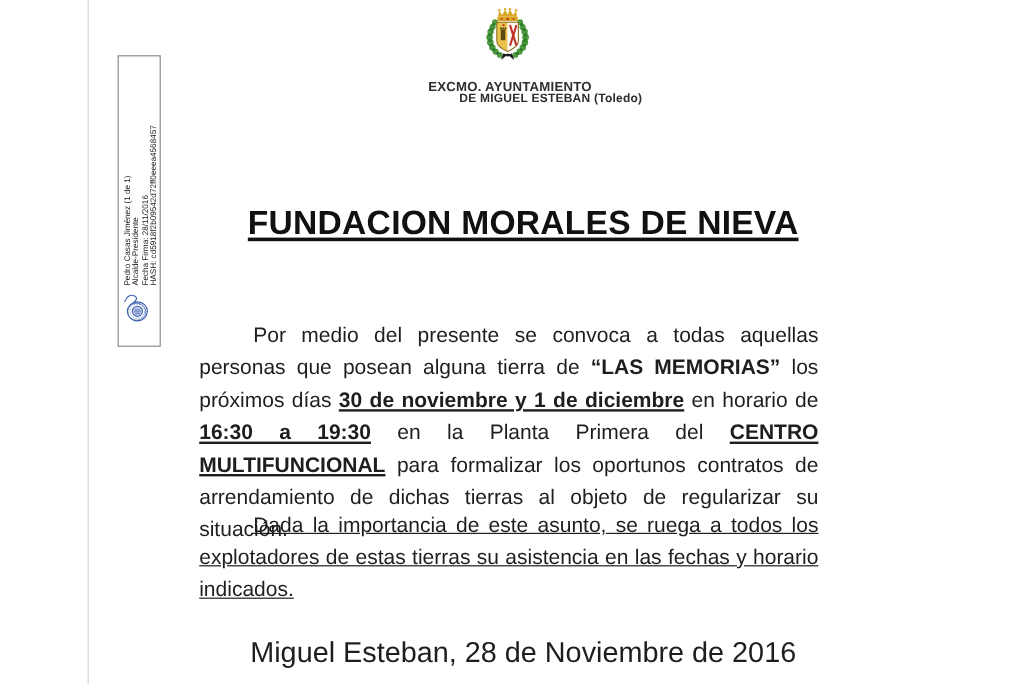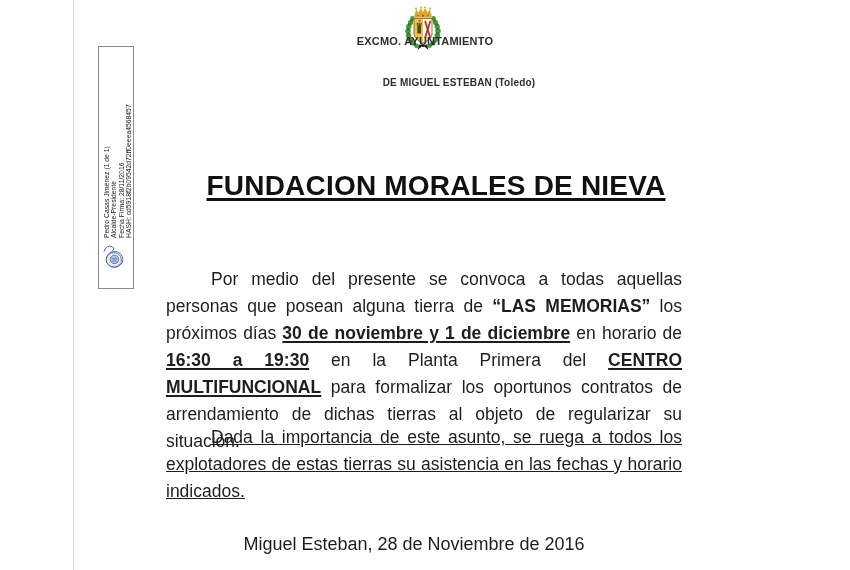--- a/index.html
+++ b/index.html
@@ -18,21 +18,21 @@
   .sig-rot{
     position:absolute;left:4px;top:191px;width:136px;
     transform-origin:0 0;transform:rotate(-90deg);
     font-size:6.8px;line-height:7.3px;color:#222;white-space:nowrap;
   }
   .stamp{position:absolute;left:1px;top:196px;width:29px;height:29px;}
   .stamp path,.stamp ellipse,.stamp circle{stroke:var(--stamp_blue,#3f62ae);}
   
   .crest{position:absolute;left:399px;top:5px;width:48px;height:48px;}
   .org1{
-    position:absolute;left:0;top:35px;width:850px;text-align:center;
+    position:absolute;left:0;top:67px;width:850px;text-align:center;
     font-weight:bold;font-size:11px;letter-spacing:.2px;color:#2e2e2e;
   }
   .org2{
     position:absolute;left:0;top:77px;width:850px;text-align:center;
     font-weight:bold;font-size:10px;letter-spacing:.2px;color:#2e2e2e;margin-left:34px;
   }
   
   .title{
     position:absolute;left:166px;top:158px;width:516px;margin:12px;
     text-align:center;font-size:28px;font-weight:bold;
@@ -43,22 +43,22 @@
     position:absolute;left:166px;width:516px;margin:0;
     font-size:17.5px;line-height:27px;text-align:justify;text-indent:45px;
     color:var(--text,#1e1e1e);
   }
   .p1{top:242px;margin-top:24px;}
   .p2{top:424px;text-decoration:underline;}
   .seg-normal{font-weight:normal;}
   .seg-bold{font-weight:bold;}
   .seg-boldu{font-weight:bold;text-decoration:underline;text-decoration-thickness:1.8px;text-underline-offset:2px;}
   .dateline{
-    position:absolute;left:156px;top:531px;width:516px;
-    font-size:18px;line-height:27px;text-align:center;color:var(--text,#1e1e1e);
+    position:absolute;left:178px;top:531px;width:516px;
+    font-size:24px;line-height:27px;text-align:center;color:var(--text,#1e1e1e);
   }
 </style>
 </head>
 <body>
 
 <div>
 
   <div class="page-edge"></div>
 
   <div class="sig-strip">

